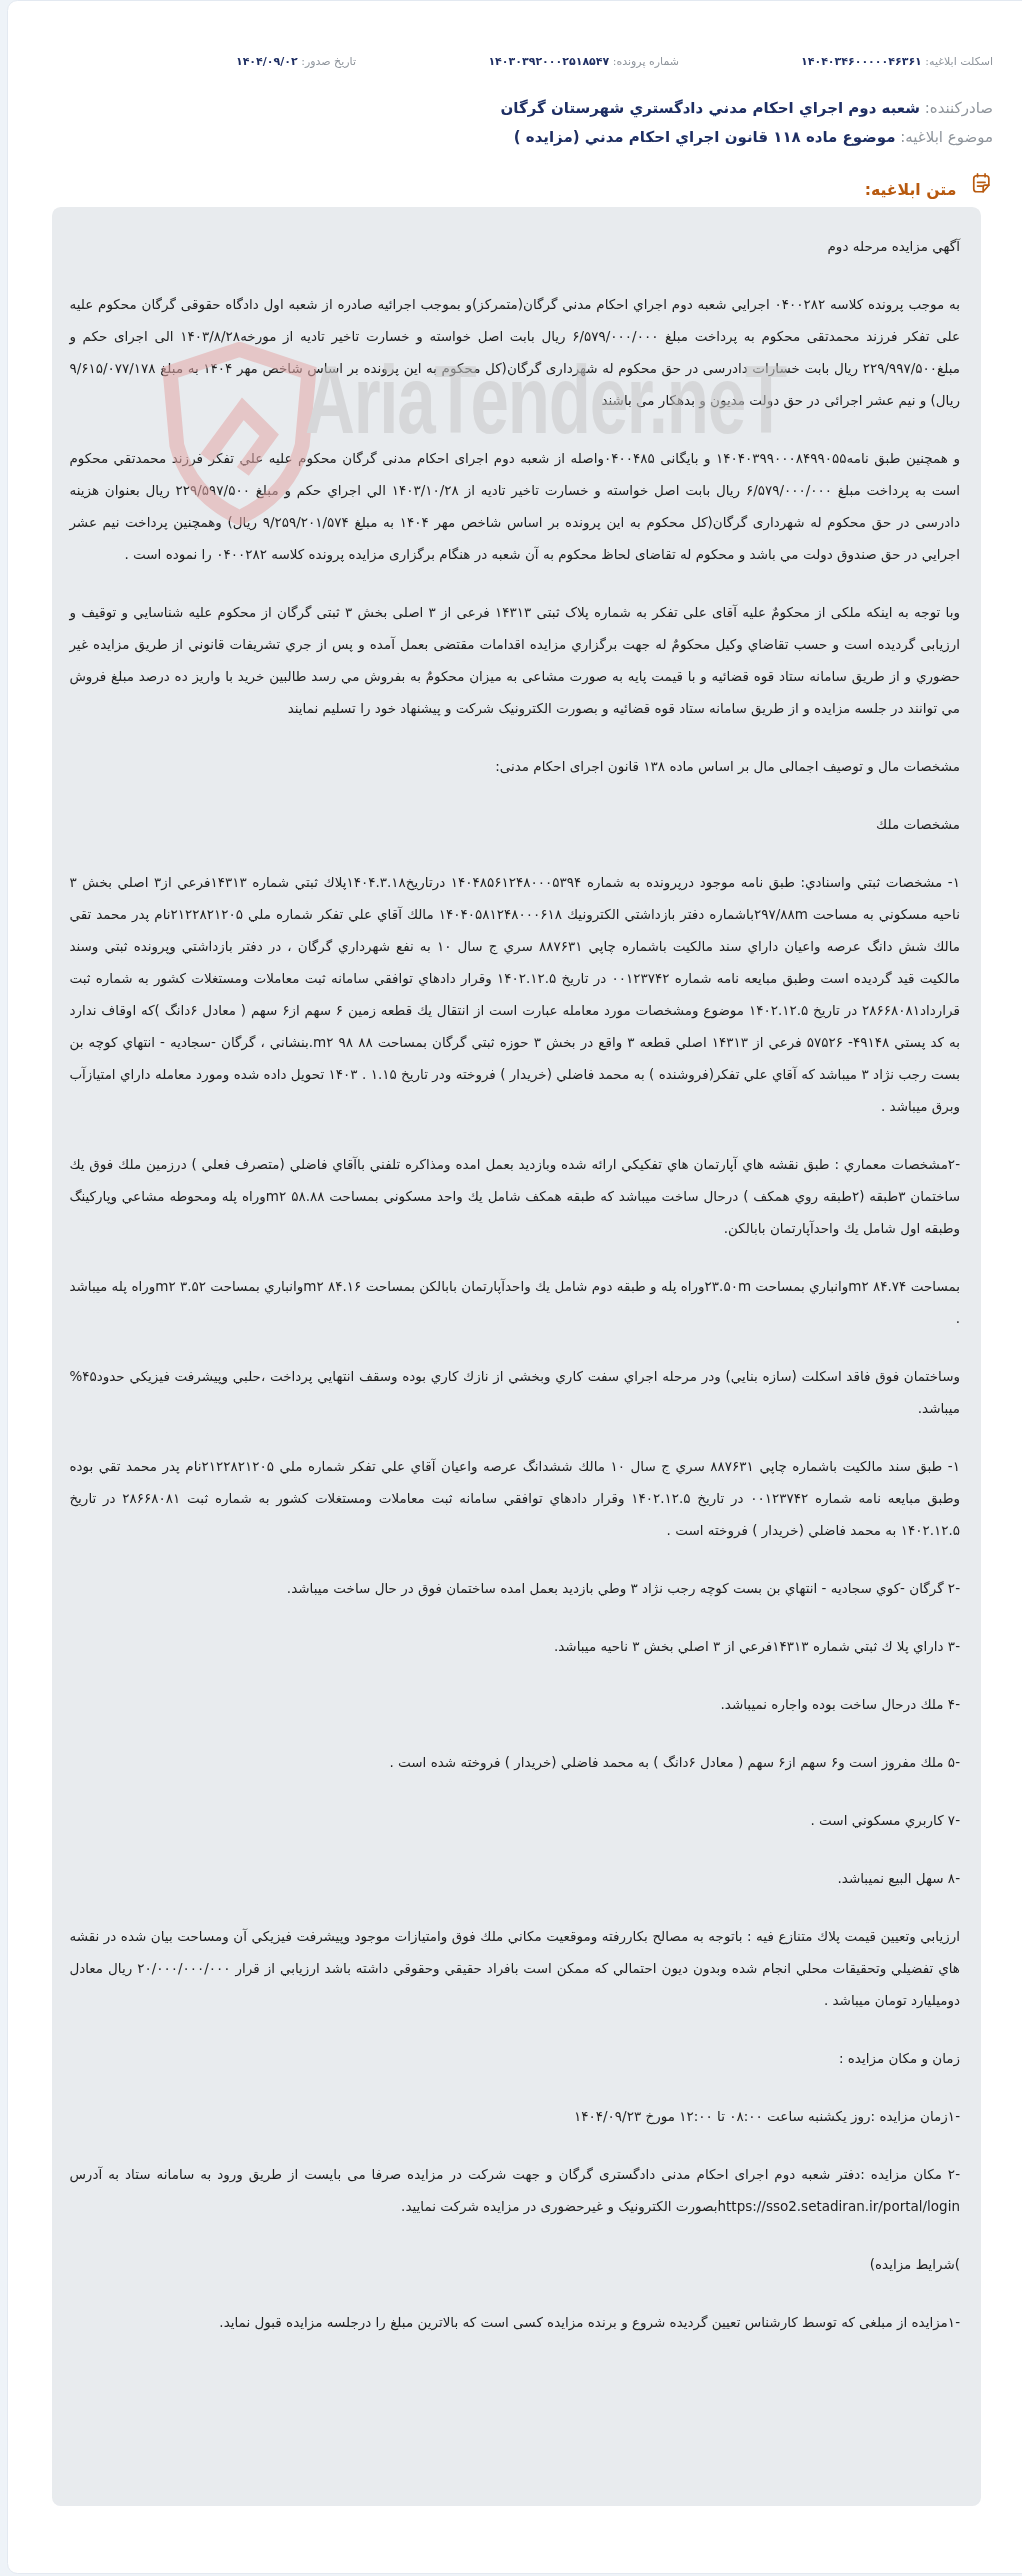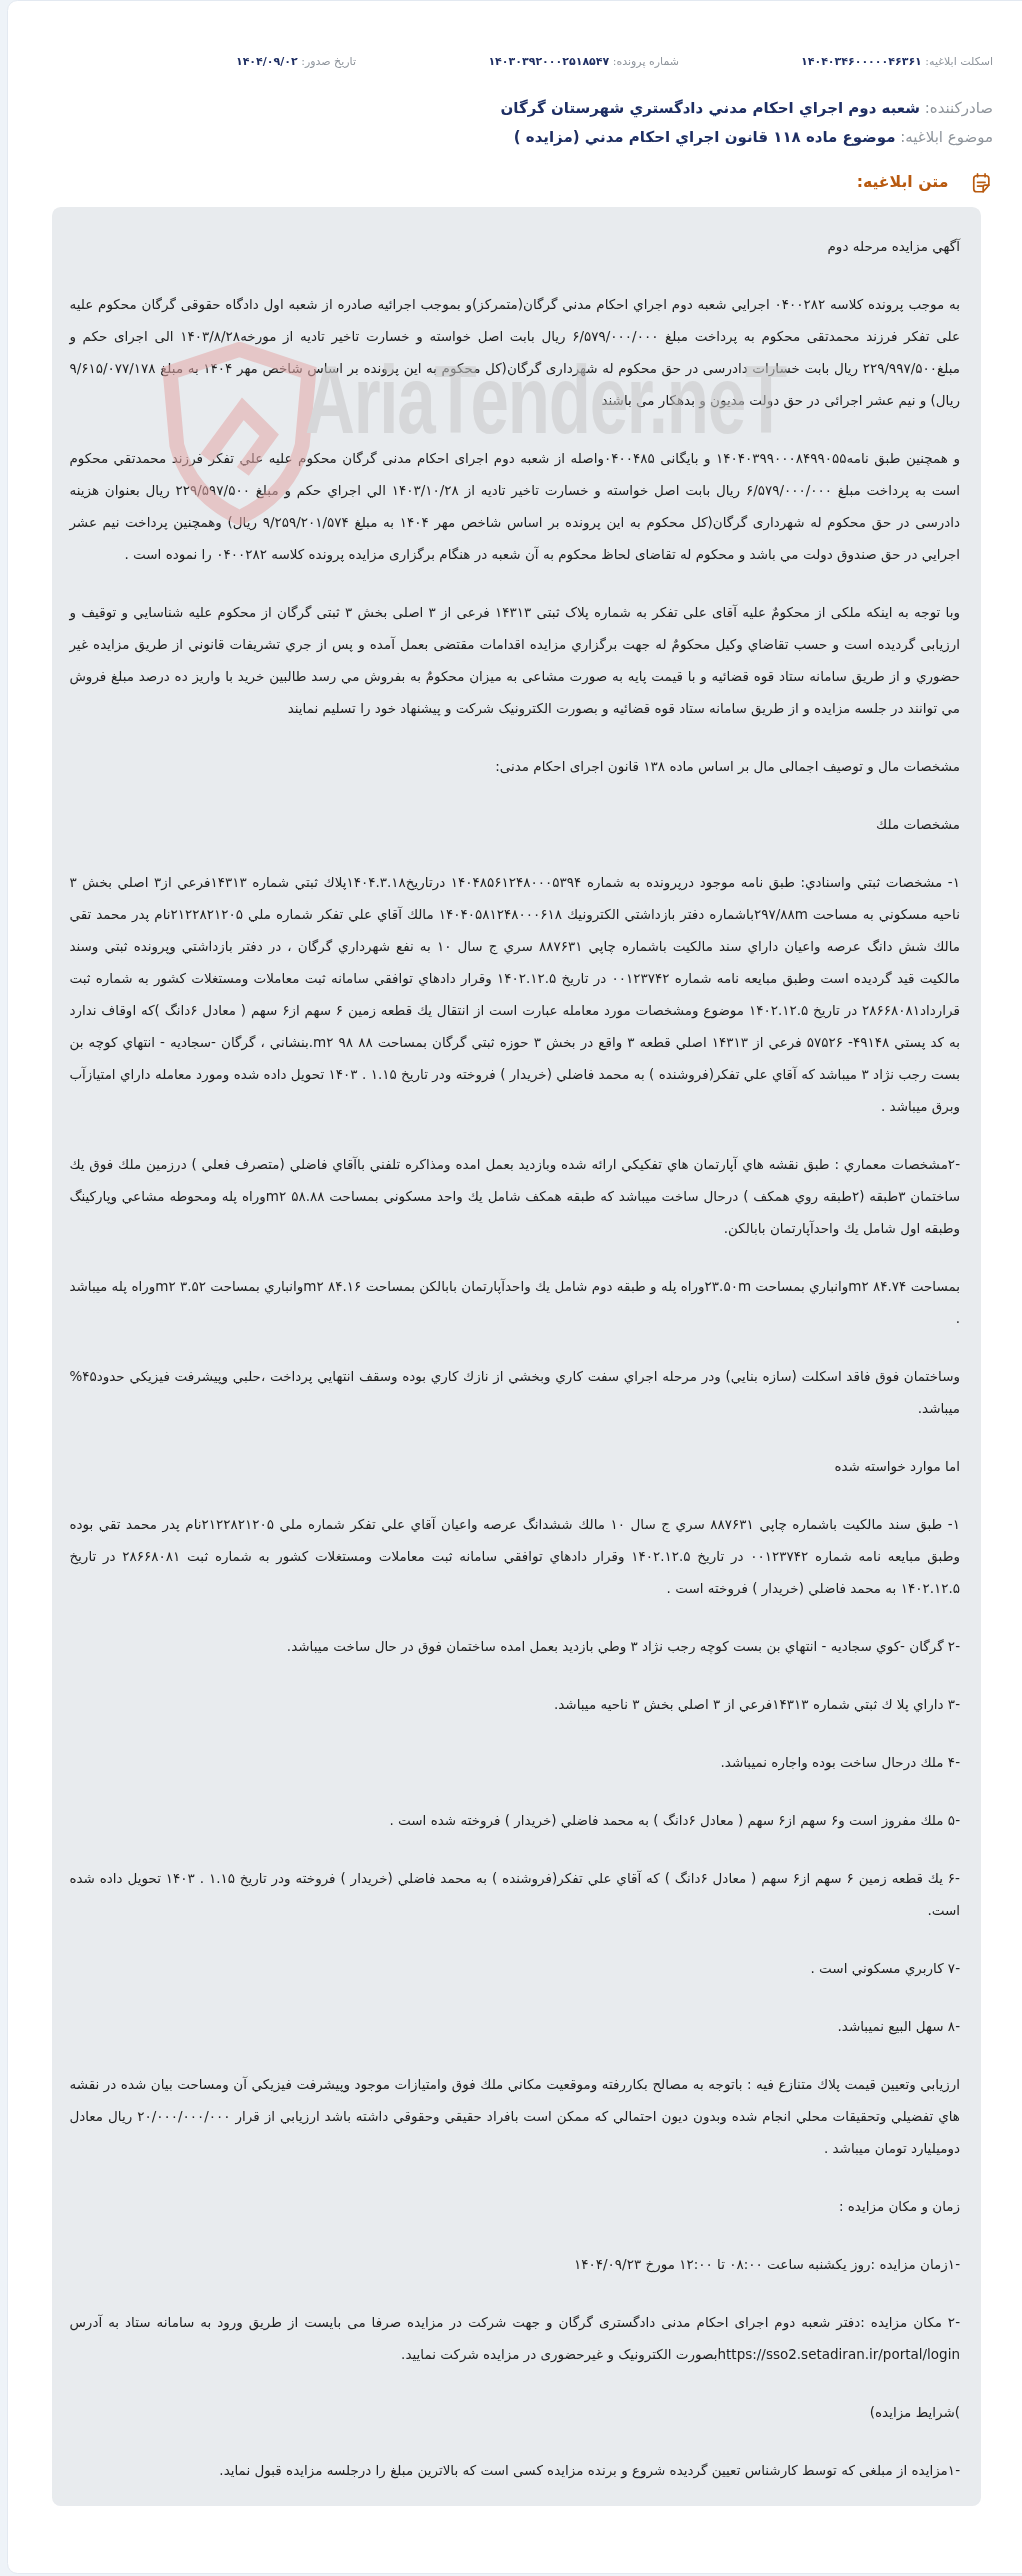--- a/index.html
+++ b/index.html
@@ -8,21 +8,21 @@
   .card {
     position: absolute; left: 7px; top: 0; width: 1028px; height: 2574px;
     background: #ffffff; border: 0.9px solid #e3e9f1; border-radius: 10.5px;
   }
   .meta-row { position: absolute; top: 54px; right: 0; left: 0; height: 26px; }
   .meta-item { position: absolute; top: 0; font-size: 11px; white-space: nowrap; }
   .meta-label { color: #8f959c; }
   .meta-value { color: #1f2f63; font-weight: bold; }
   .meta-line { position: absolute; right: 41px; font-size: 15px; white-space: nowrap; }
   .section-title {
-    position: absolute; top: 171px; right: 41px; display: flex; align-items: flex-start; gap: 22px;
+    position: absolute; top: 171px; right: 41px; display: flex; align-items: flex-end; gap: 14px;
     color: #b85a10; font-size: 15.7px; font-weight: bold;
   }
   .section-title svg { width: 22.6px; height: 22.6px; }
   .content-box {
     position: absolute; left: 52px; top: 207px; width: 929px; height: 2299px;
     background: #e8ebee; border-radius: 8.7px; padding: 22.6px 21px 17.4px 17.4px;
     color: #1e1e1e; font-size: 13.5px; line-height: 32px; text-align: justify;
     overflow: hidden;
   }
   .content-box p { margin-bottom: 10.5px; }
@@ -92,27 +92,25 @@
   <p class="sp">آگهي مزايده مرحله دوم</p>
   <p class="sp">به موجب پرونده كلاسه ۰۴۰۰۲۸۲ اجرايي شعبه دوم اجراي احكام مدني گرگان(متمركز)و بموجب اجرائيه صادره از شعبه اول دادگاه حقوقی گرگان محكوم عليه علی تفكر فرزند محمدتقی محکوم به پرداخت مبلغ ۶/۵۷۹/۰۰۰/۰۰۰ ريال بابت اصل خواسته و خسارت تاخير تاديه از مورخه۱۴۰۳/۸/۲۸ الی اجرای حكم و مبلغ۲۲۹/۹۹۷/۵۰۰ ريال بابت خسارات دادرسی در حق محكوم له شهرداری گرگان(كل محكوم به اين پرونده بر اساس شاخص مهر ۱۴۰۴ به مبلغ ۹/۶۱۵/۰۷۷/۱۷۸ ريال) و نيم عشر اجرائی در حق دولت مديون و بدهكار می باشند</p>
   <p class="sp">و همچنين طبق نامه۱۴۰۴۰۳۹۹۰۰۰۸۴۹۹۰۵۵ و بايگانی ۰۴۰۰۴۸۵واصله از شعبه دوم اجرای احكام مدنی گرگان محكوم عليه علي تفكر فرزند محمدتقي محكوم است به پرداخت مبلغ ۶/۵۷۹/۰۰۰/۰۰۰ ريال بابت اصل خواسته و خسارت تاخير تاديه از ۱۴۰۳/۱۰/۲۸ الي اجراي حكم و مبلغ ۲۲۹/۵۹۷/۵۰۰ ريال بعنوان هزينه دادرسی در حق محكوم له شهرداری گرگان(كل محكوم به اين پرونده بر اساس شاخص مهر ۱۴۰۴ به مبلغ ۹/۲۵۹/۲۰۱/۵۷۴ ريال) وهمچنين پرداخت نيم عشر اجرايي در حق صندوق دولت مي باشد و محكوم له تقاضای لحاظ محكوم به آن شعبه در هنگام برگزاری مزايده پرونده كلاسه ۰۴۰۰۲۸۲ را نموده است .</p>
   <p class="sp">وبا توجه به اينكه ملكی از محكومٌ عليه آقای علی تفكر به شماره پلاک ثبتی ۱۴۳۱۳ فرعی از ۳ اصلی بخش ۳ ثبتی گرگان از محكوم عليه شناسايي و توقيف و ارزيابی گرديده است و حسب تقاضاي وكيل محكومٌ له جهت برگزاري مزايده اقدامات مقتضی بعمل آمده و پس از جري تشريفات قانوني از طريق مزايده غير حضوري و از طريق سامانه ستاد قوه قضائيه و با قيمت پايه به صورت مشاعی به ميزان محكومٌ به بفروش مي رسد طالبين خريد با واريز ده درصد مبلغ فروش مي توانند در جلسه مزايده و از طريق سامانه ستاد قوه قضائيه و بصورت الكترونيک شركت و پيشنهاد خود را تسليم نمايند</p>
   <p class="sp">مشخصات مال و توصيف اجمالی مال بر اساس ماده ۱۳۸ قانون اجرای احكام مدنی:</p>
   <p class="sp">مشخصات ملك</p>
   <p class="sp">۱- مشخصات ثبتي واسنادي: طبق نامه موجود درپرونده به شماره ۱۴۰۴۸۵۶۱۲۴۸۰۰۰۵۳۹۴ درتاريخ۱۴۰۴.۳.۱۸پلاك ثبتي شماره ۱۴۳۱۳فرعي از۳ اصلي بخش ۳ ناحيه مسكوني به مساحت ۲۹۷/۸۸mباشماره دفتر بازداشتي الكترونيك ۱۴۰۴۰۵۸۱۲۴۸۰۰۰۶۱۸ مالك آقاي علي تفكر شماره ملي ۲۱۲۲۸۲۱۲۰۵نام پدر محمد تقي مالك شش دانگ عرصه واعيان داراي سند مالكيت باشماره چاپي ۸۸۷۶۳۱ سري ج سال ۱۰ به نفع شهرداري گرگان ، در دفتر بازداشتي وپرونده ثبتي وسند مالكيت قيد گرديده است وطبق مبايعه نامه شماره ۰۰۱۲۳۷۴۲ در تاريخ ۱۴۰۲.۱۲.۵ وقرار دادهاي توافقي سامانه ثبت معاملات ومستغلات كشور به شماره ثبت قرارداد۲۸۶۶۸۰۸۱ در تاريخ ۱۴۰۲.۱۲.۵ موضوع ومشخصات مورد معامله عبارت است از انتقال يك قطعه زمين ۶ سهم از۶ سهم ( معادل ۶دانگ )كه اوقاف ندارد به كد پستي ۴۹۱۴۸- ۵۷۵۲۶ فرعي از ۱۴۳۱۳ اصلي قطعه ۳ واقع در بخش ۳ حوزه ثبتي گرگان بمساحت ۸۸ m۲ ۹۸.بنشاني ، گرگان -سجاديه - انتهاي كوچه بن بست رجب نژاد ۳ ميباشد كه آقاي علي تفكر(فروشنده ) به محمد فاضلي (خريدار ) فروخته ودر تاريخ ۱.۱۵ . ۱۴۰۳ تحويل داده شده ومورد معامله داراي امتيازآب وبرق ميباشد .</p>
   <p class="sp">-۲مشخصات معماري : طبق نقشه هاي آپارتمان هاي تفكيكي ارائه شده وبازديد بعمل امده ومذاكره تلفني باآقاي فاضلي (متصرف فعلي ) درزمين ملك فوق يك ساختمان ۳طبقه (۲طبقه روي همكف ) درحال ساخت ميباشد كه طبقه همكف شامل يك واحد مسكوني بمساحت ۵۸.۸۸ m۲وراه پله ومحوطه مشاعي وپاركينگ وطبقه اول شامل يك واحدآپارتمان بابالكن.</p>
   <p class="sp">بمساحت ۸۴.۷۴ m۲وانباري بمساحت ۲۳.۵۰mوراه پله و طبقه دوم شامل يك واحدآپارتمان بابالكن بمساحت ۸۴.۱۶ m۲وانباري بمساحت m۲ ۳.۵۲وراه پله ميباشد .</p>
   <p class="sp">وساختمان فوق فاقد اسكلت (سازه بنايي) ودر مرحله اجراي سفت كاري وبخشي از نازك كاري بوده وسقف انتهايي پرداخت ،حلبي وپيشرفت فيزيكي حدود۴۵% ميباشد.</p>
-  <p class="sp">اما موارد خواسته شده</p>
   <p class="sp">۱- طبق سند مالكيت باشماره چاپي ۸۸۷۶۳۱ سري ج سال ۱۰ مالك ششدانگ عرصه واعيان آقاي علي تفكر شماره ملي ۲۱۲۲۸۲۱۲۰۵نام پدر محمد تقي بوده وطبق مبايعه نامه شماره ۰۰۱۲۳۷۴۲ در تاريخ ۱۴۰۲.۱۲.۵ وقرار دادهاي توافقي سامانه ثبت معاملات ومستغلات كشور به شماره ثبت ۲۸۶۶۸۰۸۱ در تاريخ ۱۴۰۲.۱۲.۵ به محمد فاضلي (خريدار ) فروخته است .</p>
   <p class="sp">-۲ گرگان -كوي سجاديه - انتهاي بن بست كوچه رجب نژاد ۳ وطي بازديد بعمل امده ساختمان فوق در حال ساخت ميباشد.</p>
   <p class="sp">-۳ داراي پلا ك ثبتي شماره ۱۴۳۱۳فرعي از ۳ اصلي بخش ۳ ناحيه ميباشد.</p>
   <p class="sp">-۴ ملك درحال ساخت بوده واجاره نميباشد.</p>
   <p class="sp">-۵ ملك مفروز است و۶ سهم از۶ سهم ( معادل ۶دانگ ) به محمد فاضلي (خريدار ) فروخته شده است .</p>
-  <p class="sp">-۶ يك قطعه زمين ۶ سهم از۶ سهم ( معادل ۶دانگ ) كه آقاي علي تفكر(فروشنده ) به محمد فاضلي (خريدار ) فروخته ودر تاريخ ۱.۱۵ . ۱۴۰۳ تحويل داده شده است.</p>
   <p class="sp">-۷ كاربري مسكوني است .</p>
   <p class="sp">-۸ سهل البيع نميباشد.</p>
   <p class="sp">ارزيابي وتعيين قيمت پلاك متنازع فيه : باتوجه به مصالح بكاررفته وموقعيت مكاني ملك فوق وامتيازات موجود وپيشرفت فيزيكي آن ومساحت بيان شده در نقشه هاي تفضيلي وتحقيقات محلي انجام شده وبدون ديون احتمالي كه ممكن است بافراد حقيقي وحقوقي داشته باشد ارزيابي از قرار ۲۰/۰۰۰/۰۰۰/۰۰۰ ريال معادل دوميليارد تومان ميباشد .</p>
   <p class="sp">زمان و مكان مزايده :</p>
   <p class="sp">-۱زمان مزايده :روز يكشنبه ساعت ۰۸:۰۰ تا ۱۲:۰۰ مورخ ۱۴۰۴/۰۹/۲۳</p>
   <p class="sp">-۲ مكان مزايده :دفتر شعبه دوم اجرای احكام مدنی دادگستری گرگان و جهت شركت در مزايده صرفا می بايست از طريق ورود به سامانه ستاد به آدرس https://sso2.setadiran.ir/portal/loginبصورت الكترونيک و غيرحضوری در مزايده شركت نماييد.</p>
   <p class="sp">)شرايط مزايده)</p>
   <p class="sp">-۱مزايده از مبلغی كه توسط كارشناس تعيين گرديده شروع و برنده مزايده كسی است كه بالاترين مبلغ را درجلسه مزايده قبول نمايد.</p>
 
 </div>

